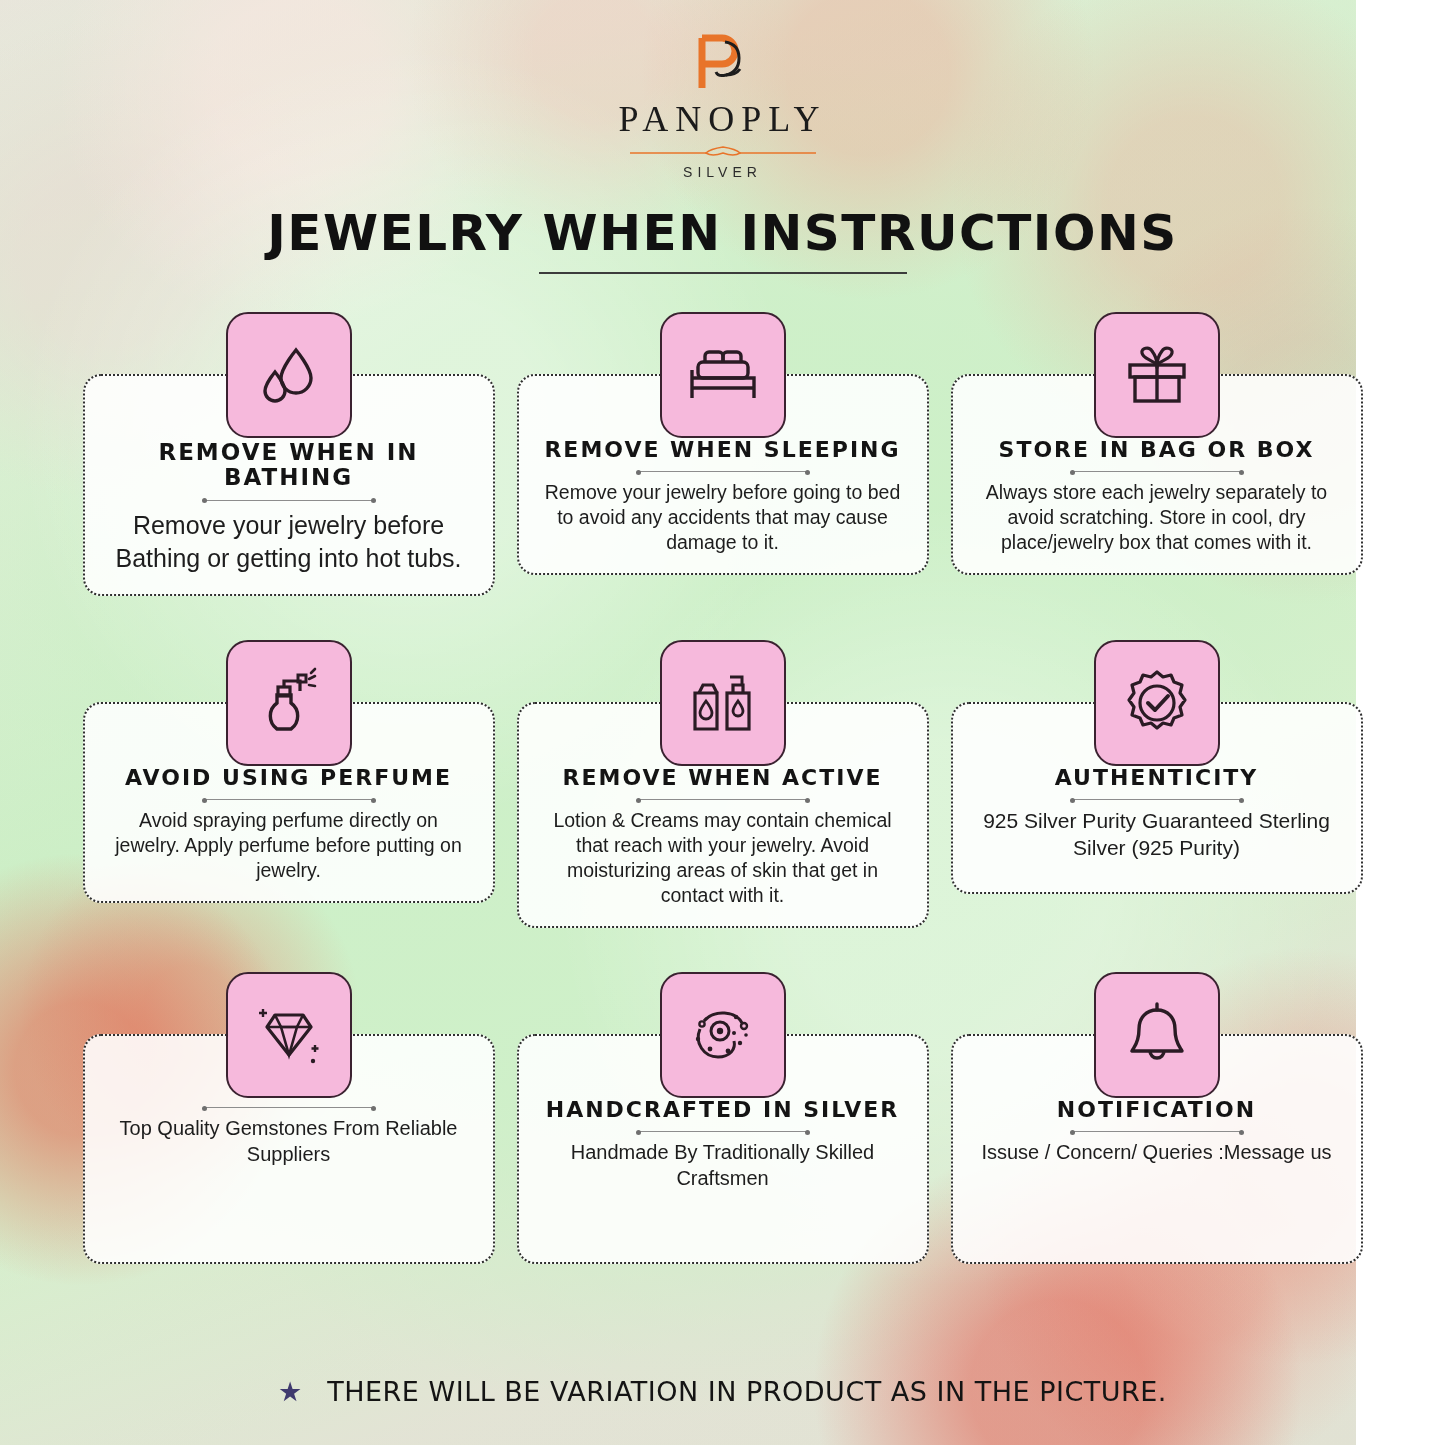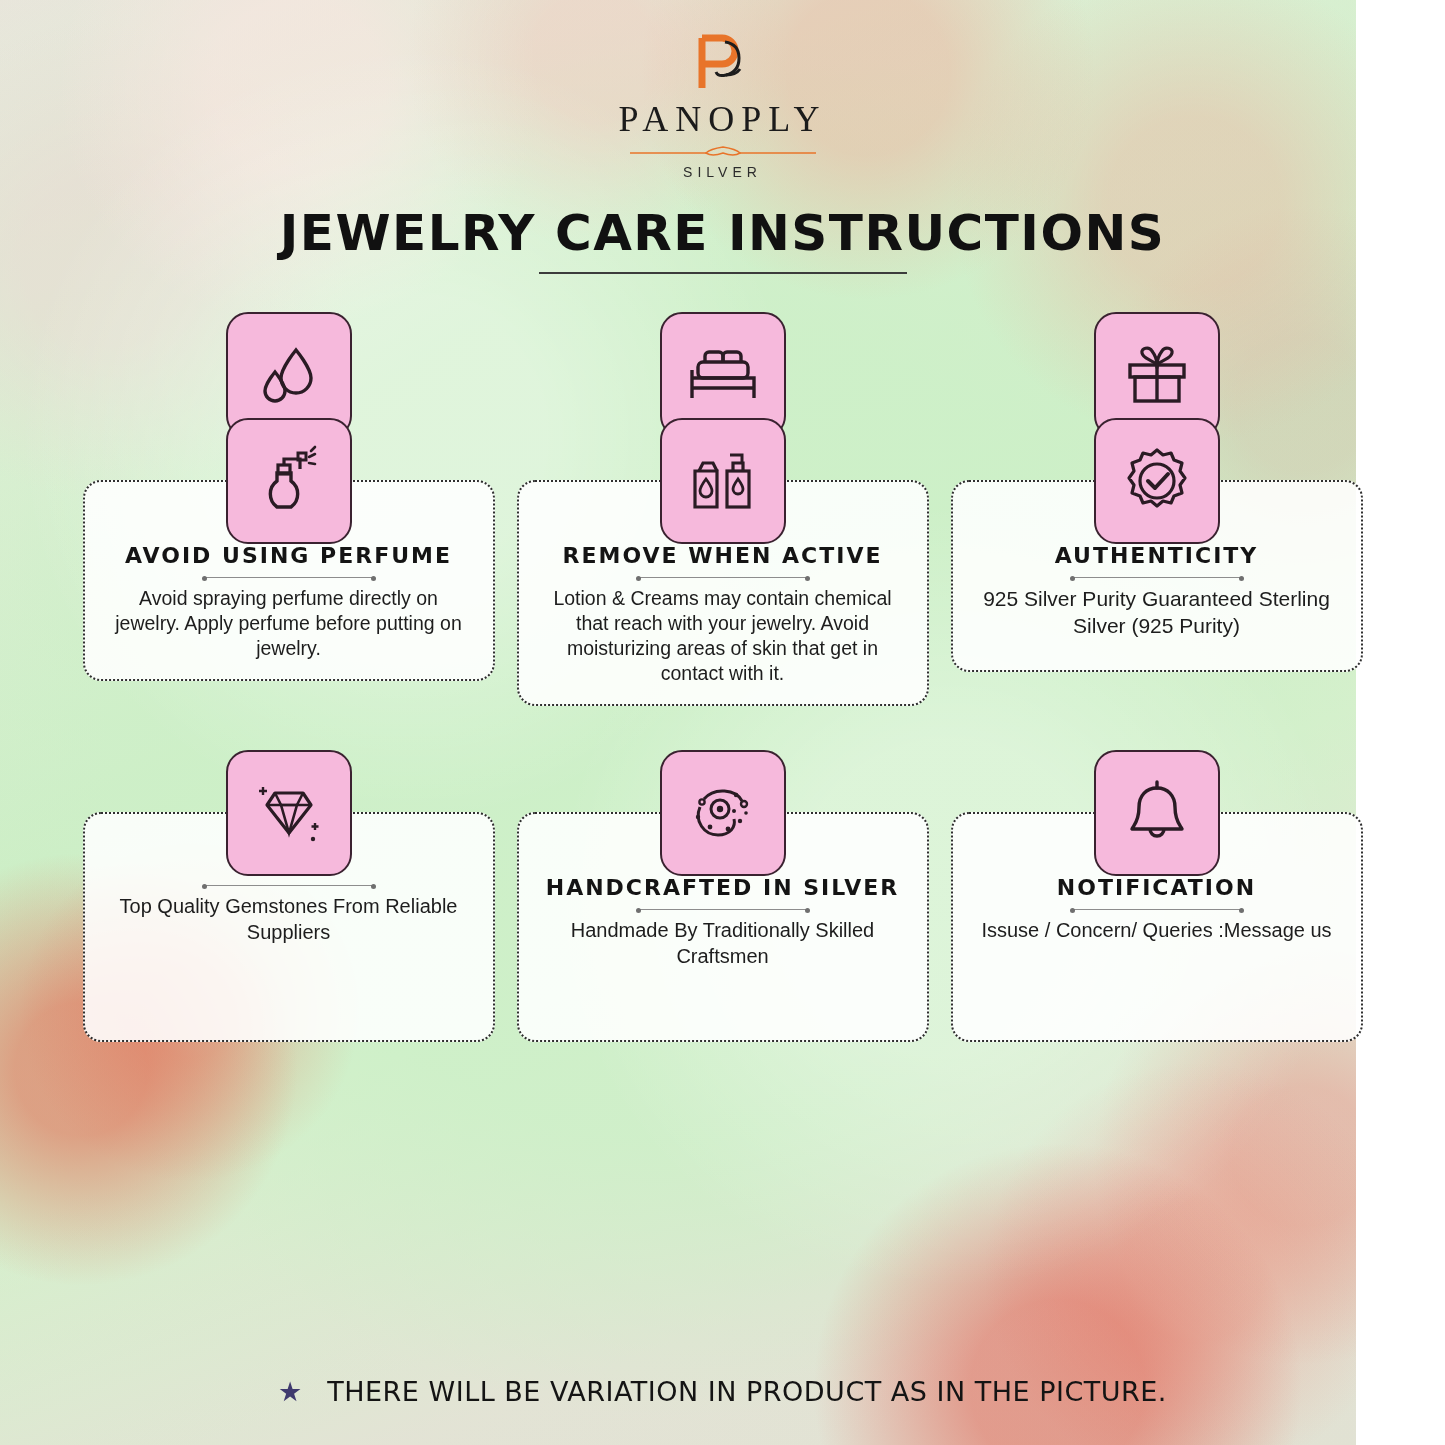--- a/index.html
+++ b/index.html
@@ -232,57 +232,72 @@
       <div class="brand-rule">
         <svg width="190" height="18" viewBox="0 0 190 18">
           <path d="M2 9 H78" stroke="#e8742a" stroke-width="1.6" fill="none"></path>
           <path d="M112 9 H188" stroke="#e8742a" stroke-width="1.6" fill="none"></path>
           <path d="M95 3 q-13 2 -17 6 q 6 4 17 0 q11 4 17 0 q-4 -4 -17 -6 z" stroke="#e8742a" stroke-width="1.6" fill="none"></path>
         </svg>
       </div>
       <div class="brand-sub">SILVER</div>
     </div>
 
-    <h1 class="main-title">JEWELRY CARE INSTRUCTIONS</h1>
+    <h1 class="main-title">JEWELRY WHEN INSTRUCTIONS</h1>
     <div class="title-rule"></div>
 
     <div class="grid">
 
       <div class="cell c0">
         <div class="icon-box">
           <svg width="74" height="74" viewBox="0 0 74 74">
             <path d="M44 12 C44 12 59 30 59 40 a15 15 0 0 1 -30 0 C29 30 44 12 44 12 z" fill="none" stroke="#2a1b24" stroke-width="3.4"></path>
             <path d="M23 34 C23 34 33 46 33 53 a10 10 0 0 1 -20 0 C13 46 23 34 23 34 z" fill="none" stroke="#2a1b24" stroke-width="3.4"></path>
           </svg>
+        </div>
+        <div class="card">
+          <div class="card-title">REMOVE WHEN IN BATHING</div>
+          <div class="card-divider"></div>
+          <p class="card-text">Remove your jewelry before Bathing or getting into hot tubs.</p>
         </div>
       </div>
 
       <div class="cell c1">
         <div class="icon-box">
           <svg width="78" height="70" viewBox="0 0 78 70">
             <rect x="14" y="22" width="50" height="16" rx="5" fill="none" stroke="#2a1b24" stroke-width="3.4"></rect>
             <path d="M21 22 v-6 a4 4 0 0 1 4 -4 h10 a4 4 0 0 1 4 4 v6" fill="none" stroke="#2a1b24" stroke-width="3.4"></path>
             <path d="M39 22 v-6 a4 4 0 0 1 4 -4 h10 a4 4 0 0 1 4 4 v6" fill="none" stroke="#2a1b24" stroke-width="3.4"></path>
             <path d="M8 38 h62 v12" fill="none" stroke="#2a1b24" stroke-width="3.4"></path>
             <path d="M8 30 v28" fill="none" stroke="#2a1b24" stroke-width="3.4"></path>
             <path d="M70 50 v8" fill="none" stroke="#2a1b24" stroke-width="3.4"></path>
             <path d="M8 48 h62" fill="none" stroke="#2a1b24" stroke-width="3.4"></path>
           </svg>
         </div>
+        <div class="card">
+          <div class="card-title">REMOVE WHEN SLEEPING</div>
+          <div class="card-divider"></div>
+          <p class="card-text small">Remove your jewelry before going to bed to avoid any accidents that may cause damage to it.</p>
+        </div>
       </div>
 
       <div class="cell c2">
         <div class="icon-box">
           <svg width="76" height="72" viewBox="0 0 76 72">
             <rect x="11" y="26" width="54" height="12" fill="none" stroke="#2a1b24" stroke-width="3.4"></rect>
             <rect x="16" y="38" width="44" height="24" fill="none" stroke="#2a1b24" stroke-width="3.4"></rect>
             <path d="M38 26 v36" fill="none" stroke="#2a1b24" stroke-width="3.4"></path>
             <path d="M38 26 C32 20 24 20 23 14 c-1 -5 7 -7 10 -2 c3 4 5 9 5 14 z" fill="none" stroke="#2a1b24" stroke-width="3.2"></path>
             <path d="M38 26 C44 20 52 20 53 14 c1 -5 -7 -7 -10 -2 c-3 4 -5 9 -5 14 z" fill="none" stroke="#2a1b24" stroke-width="3.2"></path>
           </svg>
+        </div>
+        <div class="card">
+          <div class="card-title">STORE IN BAG OR BOX</div>
+          <div class="card-divider"></div>
+          <p class="card-text small">Always store each jewelry separately to avoid scratching. Store in cool, dry place/jewelry box that comes with it.</p>
         </div>
       </div>
 
       <div class="cell c3">
         <div class="icon-box">
           <svg width="72" height="76" viewBox="0 0 72 76">
             <path d="M24 64 a16 16 0 0 1 0 -26 v-8 h14 v8 a16 16 0 0 1 0 26 z" fill="none" stroke="#2a1b24" stroke-width="3.4"></path>
             <rect x="25" y="22" width="12" height="9" fill="none" stroke="#2a1b24" stroke-width="3.2"></rect>
             <path d="M31 22 v-6 h16 v10" fill="none" stroke="#2a1b24" stroke-width="3.2"></path>
             <path d="M45 10 h8 v7 h-8 z" fill="none" stroke="#2a1b24" stroke-width="3"></path>

